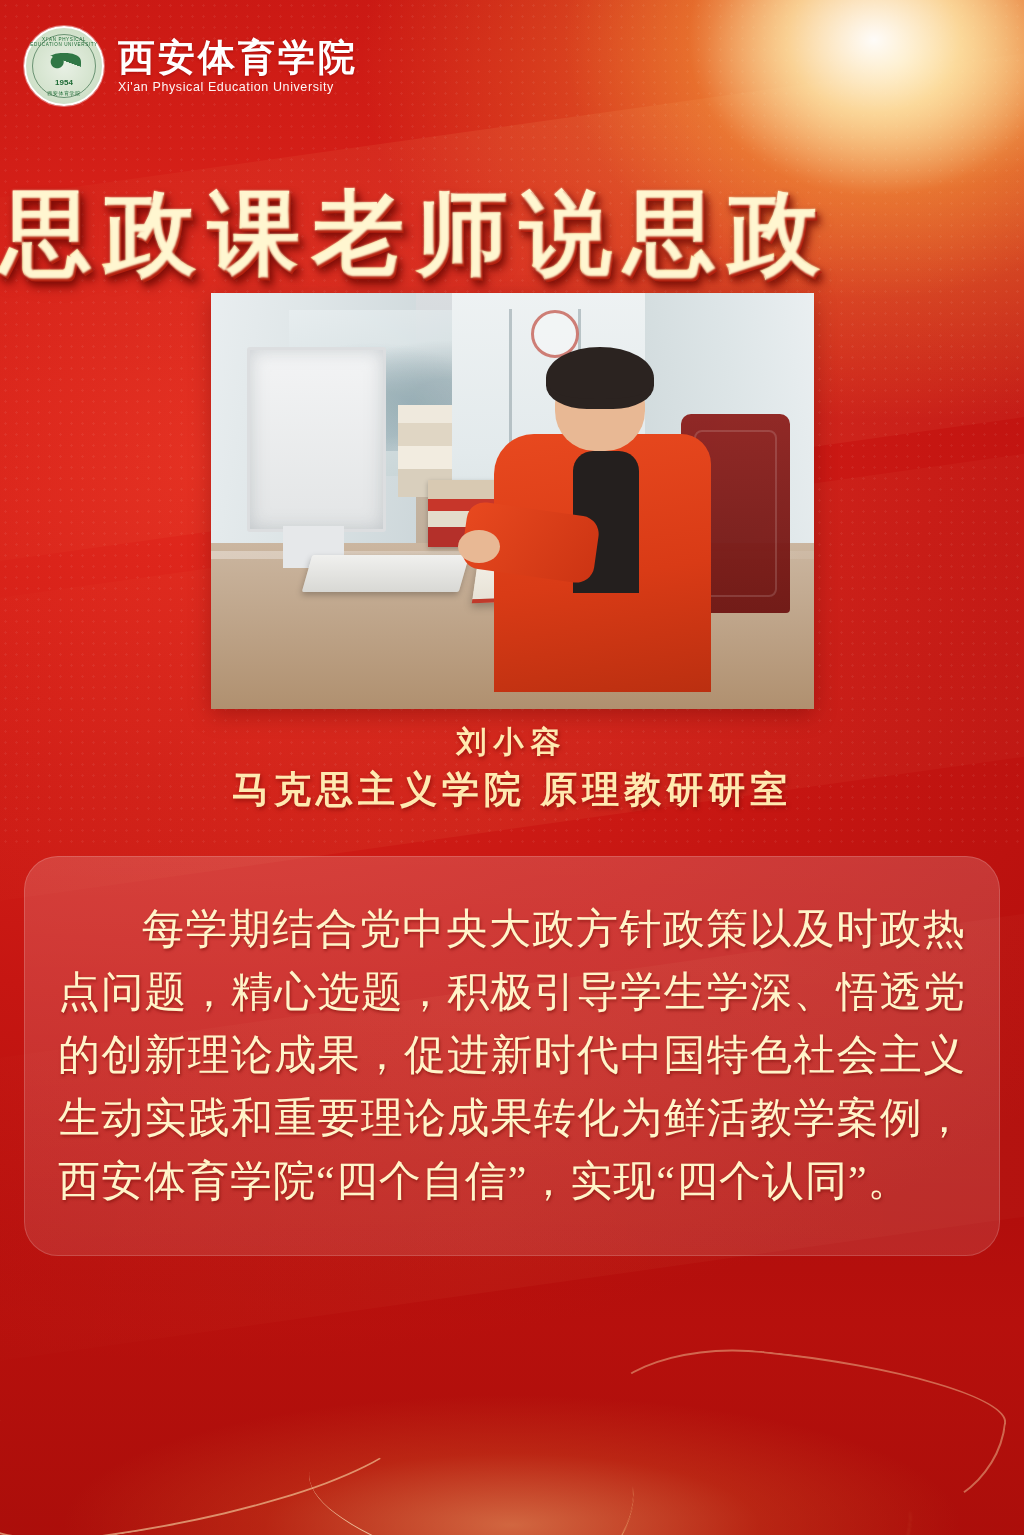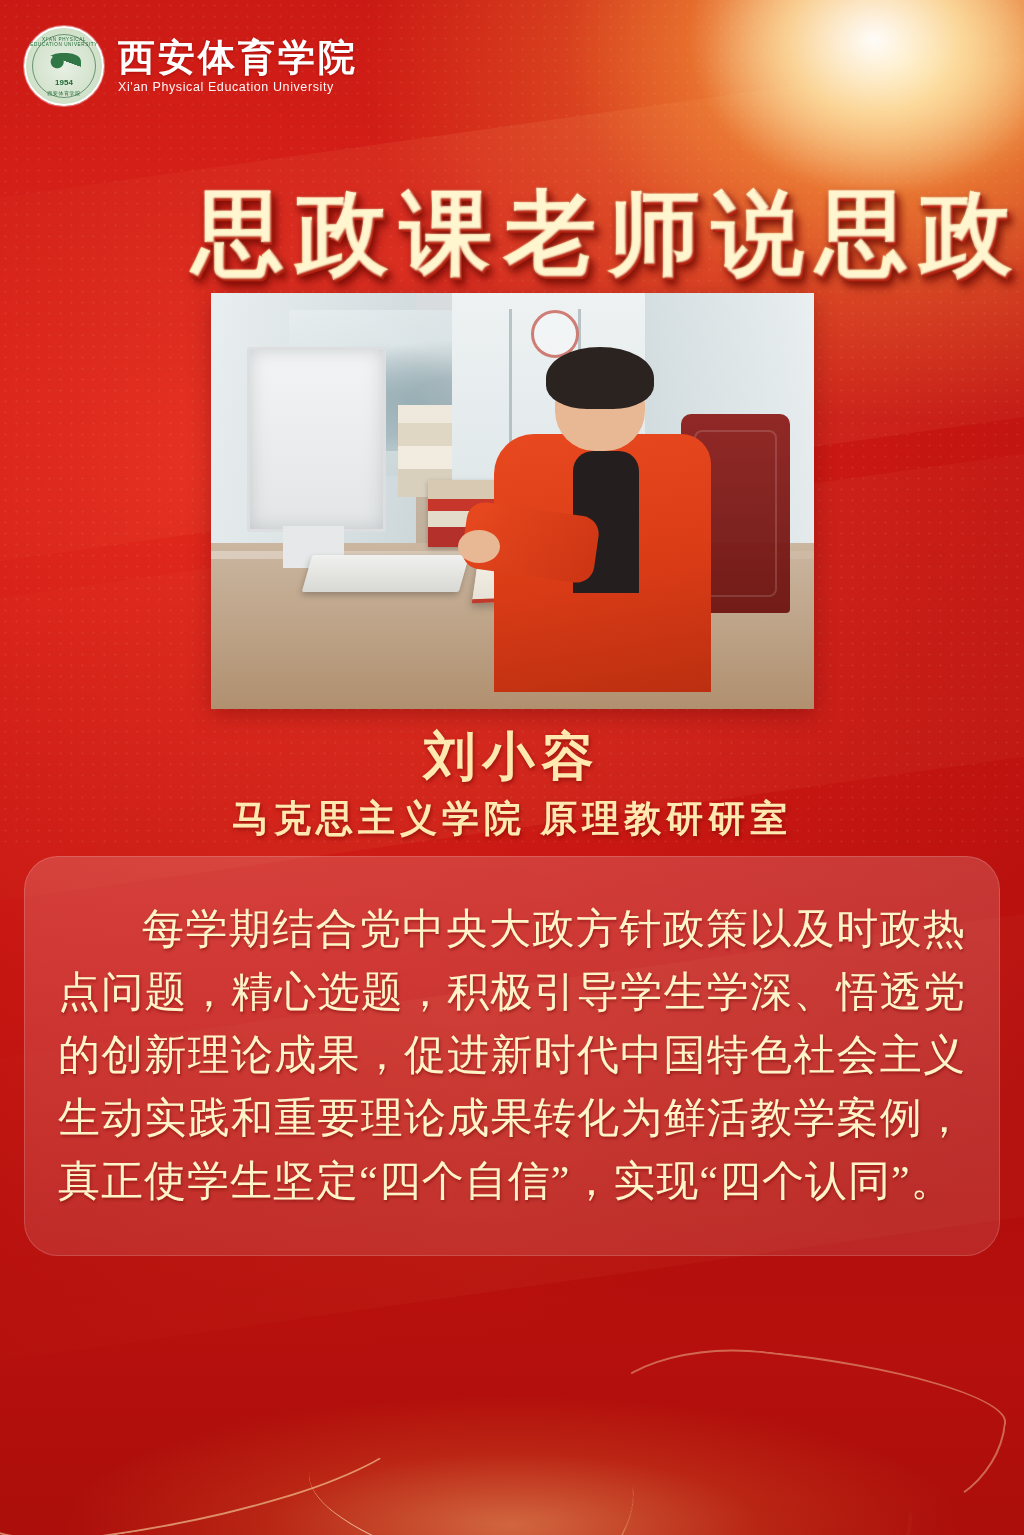--- a/index.html
+++ b/index.html
@@ -132,21 +132,21 @@
     color: #ffffff;
     letter-spacing: .6px;
     opacity: .96;
   }
 
   
   .title {
     position: absolute;
     top: 172px;
     left: 0; right: 0;
-    text-align: right;
+    text-align: left;
     z-index: 6;
     font-family: "Liberation Serif", serif;
     font-weight: bold;
     font-size: 92px;
     letter-spacing: 12px;
     color: #ffe9a8;
     text-shadow:
       0 0 2px #fff6d0,
       2px 3px 0 #b3200f,
       4px 6px 10px rgba(90,0,0,0.55);
@@ -316,21 +316,21 @@
     position: absolute;
     top: 722px;
     left: 0; right: 0;
     text-align: center;
     z-index: 6;
     font-family: "Liberation Serif", serif;
     color: #ffe9b0;
     text-shadow: 1px 2px 4px rgba(110,5,0,0.6);
   }
   .caption .name {
-    font-size: 52px;
+    font-size: 30px;
     letter-spacing: 7px;
     font-weight: bold;
     line-height: 1.35;
   }
   .caption .dept {
     margin-top: 2px;
     font-size: 37px;
     letter-spacing: 5px;
     font-weight: bold;
   }
@@ -494,21 +494,21 @@
       <div class="person-hair"></div>
     </div>
   </div>
 
   <div class="caption">
     <div class="name">刘小容</div>
     <div class="dept">马克思主义学院 原理教研研室</div>
   </div>
 
   <div class="card">
-    <p>每学期结合党中央大政方针政策以及时政热点问题，精心选题，积极引导学生学深、悟透党的创新理论成果，促进新时代中国特色社会主义生动实践和重要理论成果转化为鲜活教学案例，真正使学生坚定“四个自信”，实现“四个认同”。</p>
+    <p>每学期结合党中央大政方针政策以及时政热点问题，精心选题，积极引导学生学深、悟透党的创新理论成果，促进新时代中国特色社会主义生动实践和重要理论成果转化为鲜活教学案例，西安体育学院“四个自信”，实现“四个认同”。</p>
   </div>
 
   <div class="bottom">
     <div class="bottom-bg"></div>
     <div class="bottom-glow"></div>
     <div class="ribbon rb4"></div>
     <div class="ribbon rb2"></div>
     <div class="ribbon rb1"></div>
     <div class="ribbon rb3"></div>
     <div class="ribbon rb5"></div>

